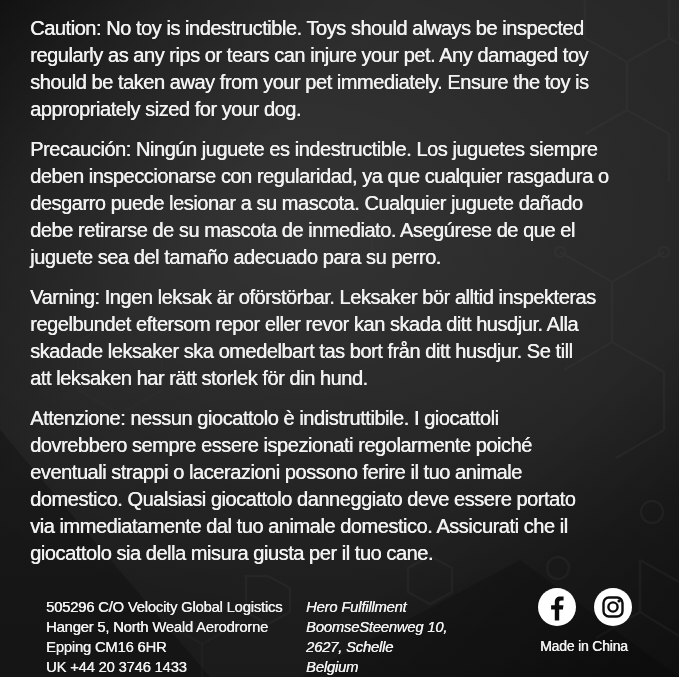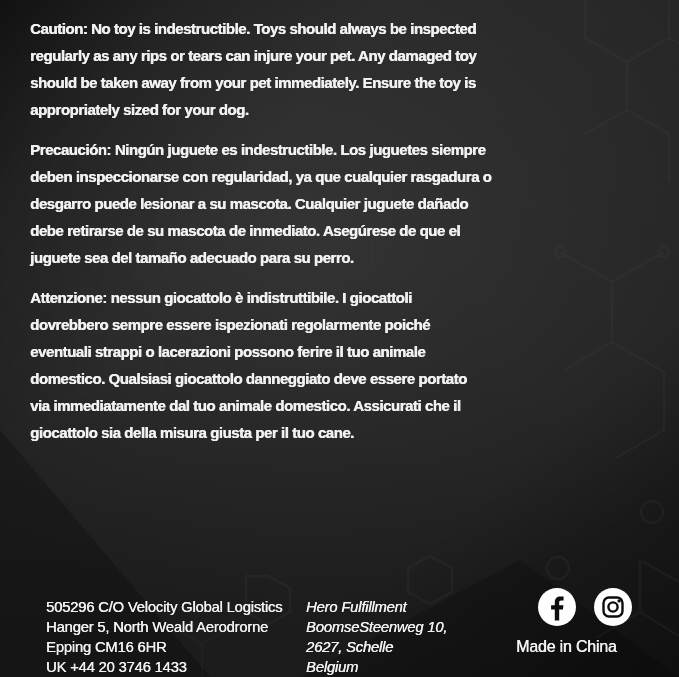--- a/index.html
+++ b/index.html
@@ -23,25 +23,25 @@
     pointer-events: none;
   }
   .content {
     position: absolute;
     inset: 0;
     padding: 15px 28px 0 30px;
     box-sizing: border-box;
   }
   .para {
     margin: 0 0 13px 0;
-    font-size: 15px;
+    font-size: 20px;
     line-height: 27px;
     letter-spacing: -0.45px;
     white-space: pre;
-    font-weight: bold;
+    font-weight: normal;
     text-shadow: 0.45px 0 0 currentColor; 
   }
   .addr {
     position: absolute;
     top: 581px;
     margin: 16px;
     font-size: 14.8px;
     line-height: 20px;
     letter-spacing: -0.2px;
     white-space: pre;
@@ -60,23 +60,23 @@
     width: 38px;
     height: 38px;
     border-radius: 50%;
     background: #ffffff;
     display: flex;
     align-items: center;
     justify-content: center;
   }
   .made-in {
     position: absolute;
-    left: 516px;
+    left: 540px;
     top: 638px;
-    font-size: 16px;
+    font-size: 14px;
     letter-spacing: -0.2px;
     text-shadow: 0.4px 0 0 currentColor;
   }
 </style>
 </head>
 <body>
 
 <div class="label">
 
   <svg class="bg-pattern" width="679" height="677" viewBox="0 0 679 677" xmlns="http://www.w3.org/2000/svg">
@@ -118,20 +118,24 @@
   <div class="content">
     <p class="para">Caution: No toy is indestructible. Toys should always be inspected
 regularly as any rips or tears can injure your pet. Any damaged toy
 should be taken away from your pet immediately. Ensure the toy is
 appropriately sized for your dog.</p>
     <p class="para">Precaución: Ningún juguete es indestructible. Los juguetes siempre
 deben inspeccionarse con regularidad, ya que cualquier rasgadura o
 desgarro puede lesionar a su mascota. Cualquier juguete dañado
 debe retirarse de su mascota de inmediato. Asegúrese de que el
 juguete sea del tamaño adecuado para su perro.</p>
+    <p class="para">Varning: Ingen leksak är oförstörbar. Leksaker bör alltid inspekteras
+regelbundet eftersom repor eller revor kan skada ditt husdjur. Alla
+skadade leksaker ska omedelbart tas bort från ditt husdjur. Se till
+att leksaken har rätt storlek för din hund.</p>
     <p class="para">Attenzione: nessun giocattolo è indistruttibile. I giocattoli
 dovrebbero sempre essere ispezionati regolarmente poiché
 eventuali strappi o lacerazioni possono ferire il tuo animale
 domestico. Qualsiasi giocattolo danneggiato deve essere portato
 via immediatamente dal tuo animale domestico. Assicurati che il
 giocattolo sia della misura giusta per il tuo cane.</p>
   </div>
 
   <div class="addr addr-uk">505296 C/O Velocity Global Logistics
 Hanger 5, North Weald Aerodrorne

